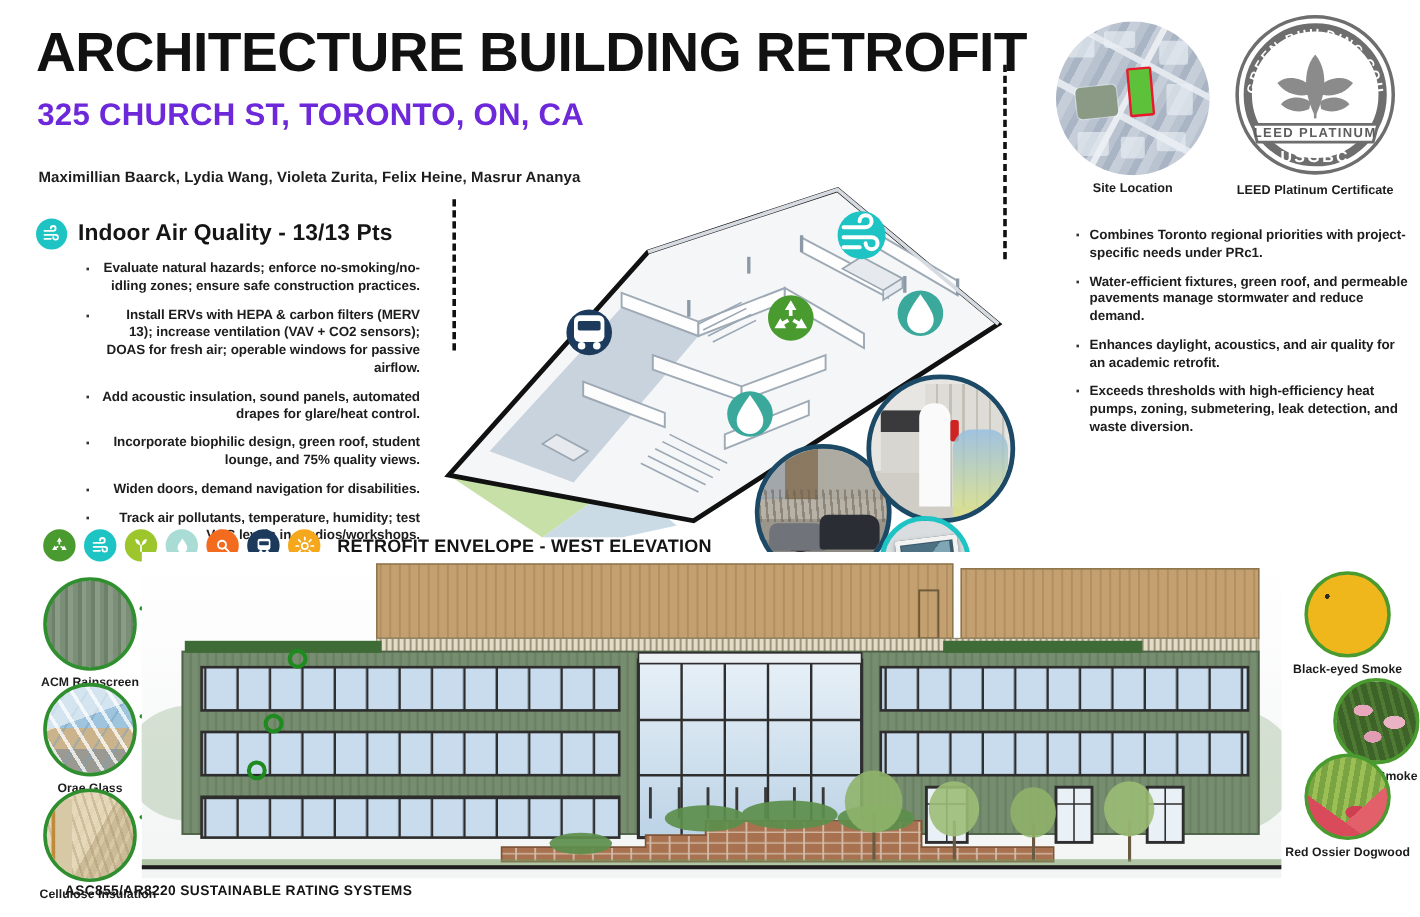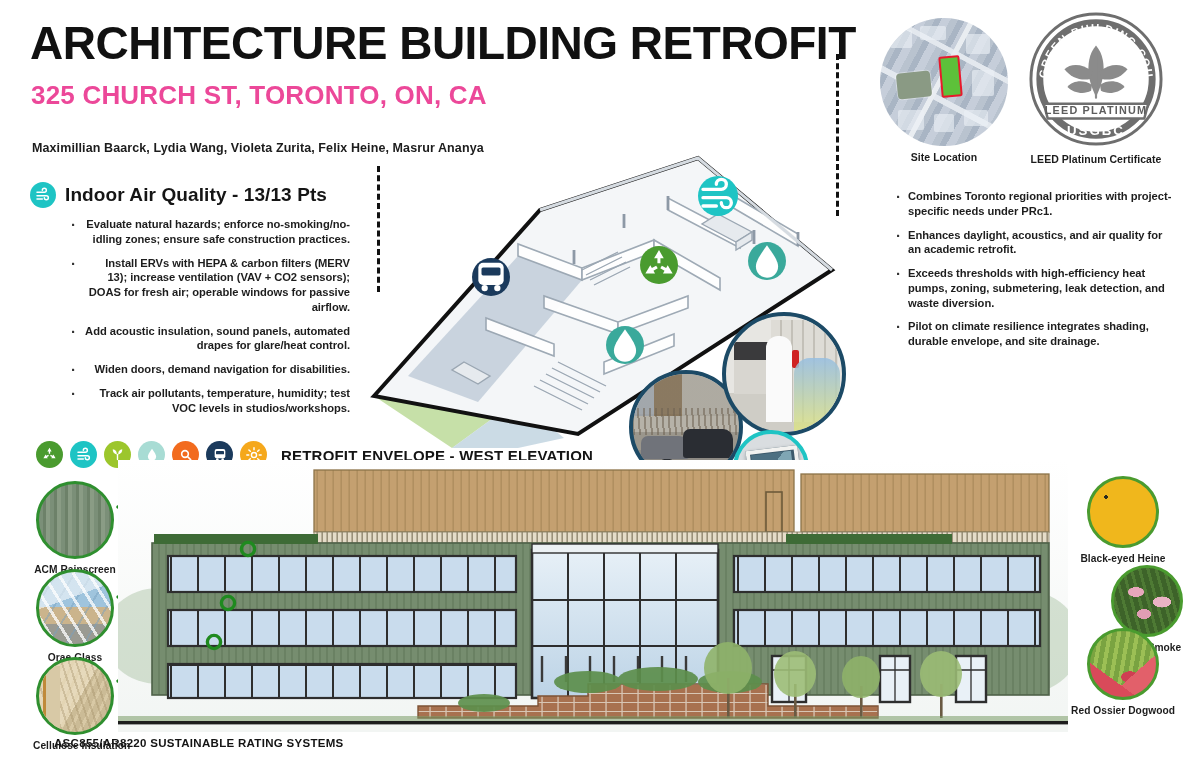--- a/index.html
+++ b/index.html
@@ -11,21 +11,21 @@
 
   
   #board-title {
     position: absolute; left: 30px; top: 20px;
     font-size: 46px; font-weight: 700; letter-spacing: -0.5px;
     line-height: 1.0; white-space: nowrap; color: #111;
   }
   #board-subtitle {
     position: absolute; left: 31px; top: 82px;
     font-size: 26px; font-weight: 700; letter-spacing: 0.2px;
-    line-height: 1.0; white-space: nowrap; color: #ec4899;
+    line-height: 1.0; white-space: nowrap; color: #6d28d9;
   }
   #board-authors {
     position: absolute; left: 32px; top: 141px;
     font-size: 12.5px; font-weight: 600; letter-spacing: 0.1px;
     white-space: nowrap; color: #1c1c1c;
   }
   #board-footer {
     position: absolute; left: 30px; top: 737px;
     font-size: 11.5px; font-weight: 700; letter-spacing: 0.3px;
     white-space: nowrap; color: #141414; margin-left: 24px;
@@ -436,31 +436,32 @@
           <path d="M3 13h14a3 3 0 1 1-3 3"></path>
           <path d="M3 18h8"></path>
       </svg>
     </div>
     <div class="panel-title">Indoor Air Quality - 13/13 Pts</div>
   </div>
   <ul class="bullets">
     <li>Evaluate natural hazards; enforce no-smoking/no-idling zones; ensure safe construction practices.</li>
     <li>Install ERVs with HEPA &amp; carbon filters (MERV 13); increase ventilation (VAV + CO2 sensors); DOAS for fresh air; operable windows for passive airflow.</li>
     <li>Add acoustic insulation, sound panels, automated drapes for glare/heat control.</li>
+    <li>Incorporate biophilic design, green roof, student lounge, and 75% quality views.</li>
     <li>Widen doors, demand navigation for disabilities.</li>
     <li>Track air pollutants, temperature, humidity; test VOC levels in studios/workshops.</li>
   </ul>
 </div>
 
 <div class="panel" id="panel-priorities">
   <ul class="bullets">
     <li>Combines Toronto regional priorities with project-specific needs under PRc1.</li>
+    <li>Water-efficient fixtures, green roof, and permeable pavements manage stormwater and reduce demand.</li>
     <li>Enhances daylight, acoustics, and air quality for an academic retrofit.</li>
     <li>Exceeds thresholds with high-efficiency heat pumps, zoning, submetering, leak detection, and waste diversion.</li>
-    <li>Pilot on climate resilience integrates shading, durable envelope, and site drainage.</li>
   </ul>
 </div>
 
 <div id="icon-row">
   <div class="badge" style="width:27px;height:27px;background:#4a9b2f;">
     <svg width="17" height="17" viewBox="0 0 24 24" fill="#fff">
       <path d="M12 2.6l3 5.2-2.1 .0 .0 3.1-1.9 0 0-3.1-2.1 0z"></path>
       <path d="M3.4 17.4l3.1-5.3 1.0 1.8 2.7-1.5 1.0 1.6-2.7 1.6 1.0 1.8z"></path>
       <path d="M20.6 17.4l-6.1 0 1.0-1.8-2.7-1.6 1.0-1.6 2.7 1.5 1.0-1.8z"></path>
     </svg>
@@ -526,21 +527,21 @@
     <g stroke="#1f8a1f" stroke-width="3.4" stroke-linecap="round" stroke-dasharray="1 7" fill="none">
       <path d="M6,22 L136,74"></path>
       <path d="M6,112 L136,124"></path>
       <path d="M6,196 L132,152"></path>
     </g>
   </svg>
 </div>
 
 <div class="plant-swatch" id="plant-susan">
   <div class="ring tex-susan"></div>
-  <div class="cap">Black-eyed Heine</div>
+  <div class="cap">Black-eyed Smoke</div>
 </div>
 <div class="plant-swatch" id="plant-smoke">
   <div class="ring tex-smoke"></div>
   <div class="cap">Prairie Smoke</div>
 </div>
 <div class="plant-swatch" id="plant-dogwood">
   <div class="ring tex-dogwood"></div>
   <div class="cap">Red Ossier Dogwood</div>
 </div>
 

